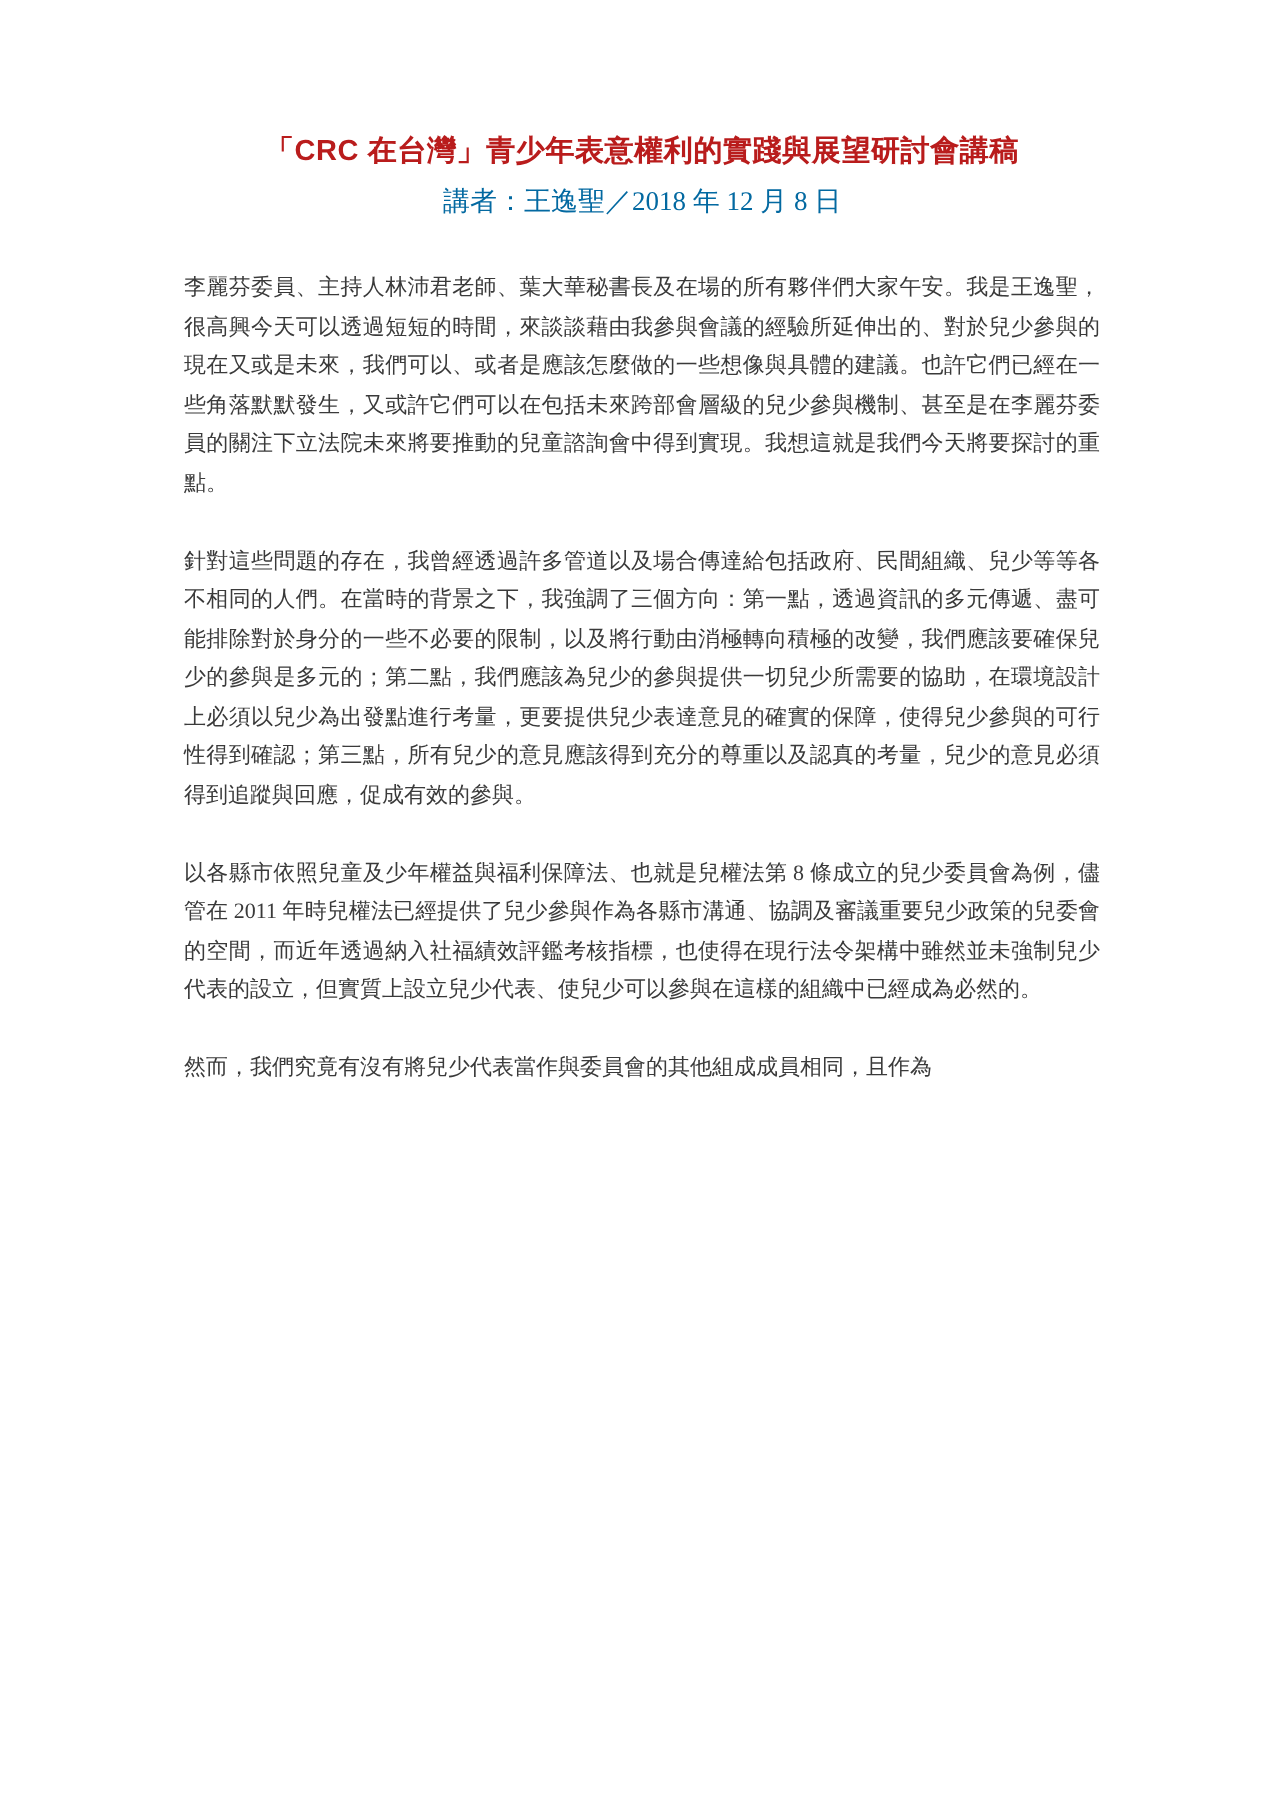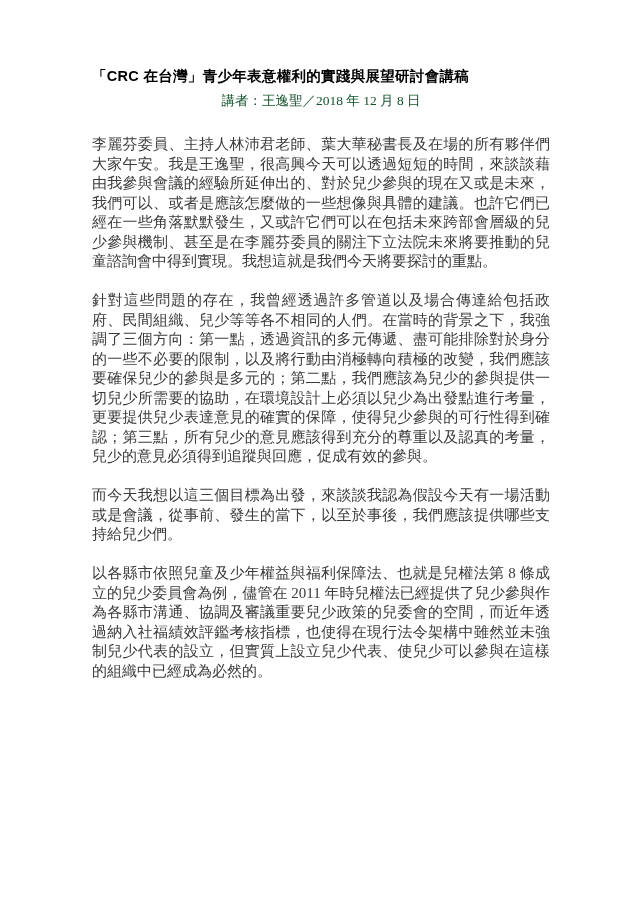--- a/index.html
+++ b/index.html
@@ -16,47 +16,48 @@
     padding: 66px 90px 0 92px;
     overflow: hidden;
     font-family: "Liberation Serif", "DejaVu Serif", serif;
     color: #3a3a3a;
   }
   .doc-title {
     font-family: "Liberation Sans", "DejaVu Sans", sans-serif;
     font-size: 14.5px;
     font-weight: bold;
     line-height: 21px;
-    color: #000000;
+    text-align: center;
+    color: #b91c1c;
     letter-spacing: 0.3px;
   }
   .doc-byline {
     font-size: 13.5px;
     line-height: 20px;
     text-align: center;
     margin-top: 4px;
-    color: #14532d;
+    color: #0369a1;
   }
   .doc-body {
     margin-top: 24px;
   }
   .doc-body p {
     margin: 0 0 19.5px 0;
-    font-size: 15px;
+    font-size: 11px;
     line-height: 19.5px;
     text-align: justify;
     text-justify: inter-character;
     color: #3a3a3a;
   }
 </style>
 </head>
 <body>
 
 <div class="page">
   <div class="doc-title">「CRC 在台灣」青少年表意權利的實踐與展望研討會講稿</div>
   <div class="doc-byline">講者：王逸聖／2018 年 12 月 8 日</div>
   <div class="doc-body">
     <p>李麗芬委員、主持人林沛君老師、葉大華秘書長及在場的所有夥伴們大家午安。我是王逸聖，很高興今天可以透過短短的時間，來談談藉由我參與會議的經驗所延伸出的、對於兒少參與的現在又或是未來，我們可以、或者是應該怎麼做的一些想像與具體的建議。也許它們已經在一些角落默默發生，又或許它們可以在包括未來跨部會層級的兒少參與機制、甚至是在李麗芬委員的關注下立法院未來將要推動的兒童諮詢會中得到實現。我想這就是我們今天將要探討的重點。</p>
     <p>針對這些問題的存在，我曾經透過許多管道以及場合傳達給包括政府、民間組織、兒少等等各不相同的人們。在當時的背景之下，我強調了三個方向：第一點，透過資訊的多元傳遞、盡可能排除對於身分的一些不必要的限制，以及將行動由消極轉向積極的改變，我們應該要確保兒少的參與是多元的；第二點，我們應該為兒少的參與提供一切兒少所需要的協助，在環境設計上必須以兒少為出發點進行考量，更要提供兒少表達意見的確實的保障，使得兒少參與的可行性得到確認；第三點，所有兒少的意見應該得到充分的尊重以及認真的考量，兒少的意見必須得到追蹤與回應，促成有效的參與。</p>
-    <p>而今天我想以這三個目標為出發，來談談我認為假設今天有一場活動或是會議，從事前、發生的當下，以至於事後，我們應該提供哪些支持給兒少們。</p>
     <p>以各縣市依照兒童及少年權益與福利保障法、也就是兒權法第 8 條成立的兒少委員會為例，儘管在 2011 年時兒權法已經提供了兒少參與作為各縣市溝通、協調及審議重要兒少政策的兒委會的空間，而近年透過納入社福績效評鑑考核指標，也使得在現行法令架構中雖然並未強制兒少代表的設立，但實質上設立兒少代表、使兒少可以參與在這樣的組織中已經成為必然的。</p>
+    <p>然而，我們究竟有沒有將兒少代表當作與委員會的其他組成成員相同，且作為</p>
   </div>
 </div>
 
 </body></html>

